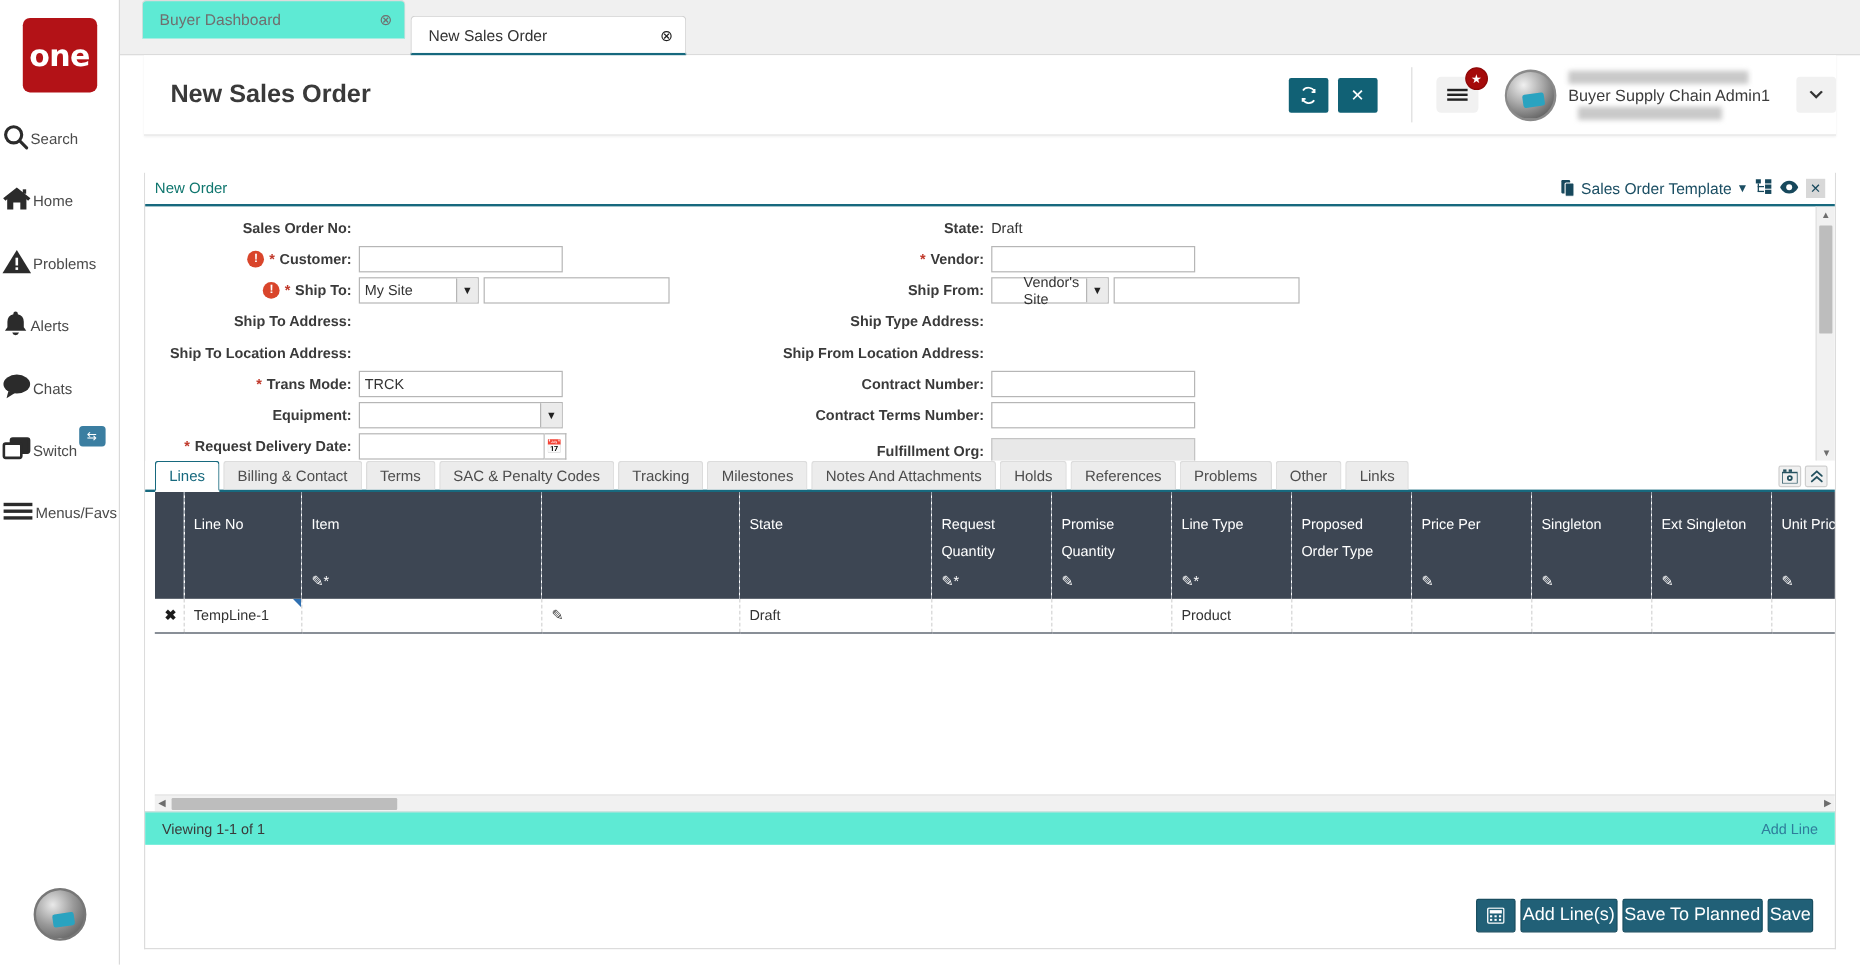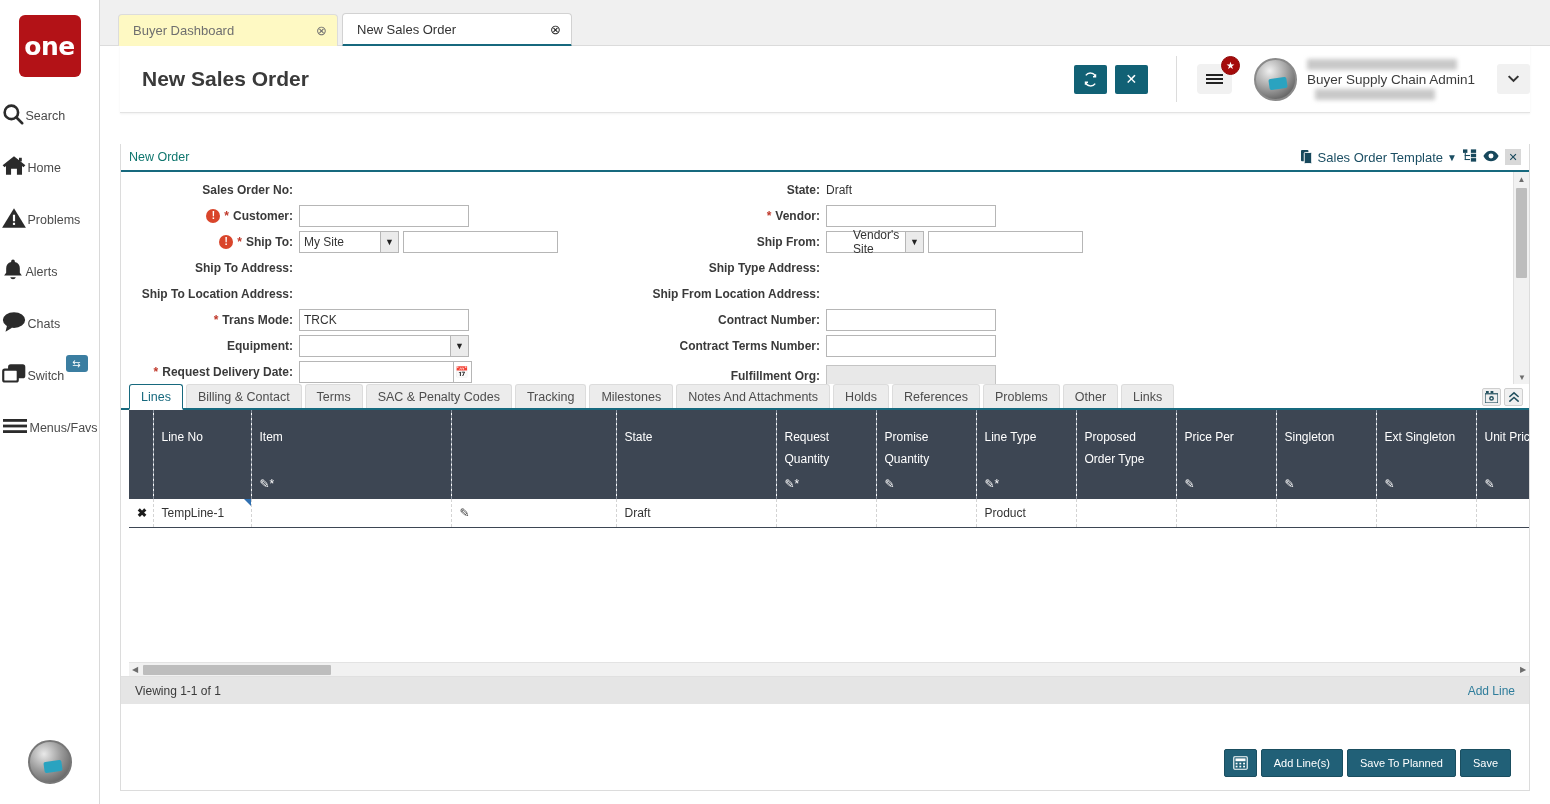--- a/index.html
+++ b/index.html
@@ -52,22 +52,22 @@
     position:absolute;left:14px;top:19px;width:18px;height:11px;background:#2aa3c0;
     transform:rotate(-8deg); border-radius:2px;
   }
 
   
   #tabstrip {
     position:absolute; left:100px; top:0; width:1450px; height:46px;
     background:#f0f0f0; border-bottom:1px solid #dcdcdc;
   }
   .btab {
-    position:absolute; top:14px; height:32px;
-    background:#fef9c3; border:1px solid #dcdcdc; border-bottom:none;
+    position:absolute; top:0; height:32px;
+    background:#5eead4; border:1px solid #dcdcdc; border-bottom:none;
     border-radius:4px 4px 0 0;
     display:flex; align-items:center; padding:0 10px 0 14px;
     cursor:pointer;
   }
   .btab .t-lbl{ font-size:13px; color:#6f6f6f; white-space:nowrap;}
   .btab .t-close{ margin-left:auto; padding-left:18px; color:#6f6f6f; font-size:13px; }
   .btab.active { background:#fff; border-color:#d2d2d2; border-bottom:3px solid #17697e; height:34px; top:13px;}
   .btab.active .t-lbl{ color:#333; }
   .btab.active .t-close{ color:#1b1b1b; }
 
@@ -226,33 +226,33 @@
     position:absolute; left:8px; bottom:0; width:1400px; height:14px;
     background:#f1f1f1; border-top:1px solid #e3e3e3;
     display:flex; align-items:center;
   }
   #hscroll .ha{ width:12px;text-align:center;font-size:8px;color:#6d6d6d; }
   #hscroll .hthumb{ width:188px;height:10px;background:#bdbdbd;border-radius:1px;margin-left:2px;}
   #hscroll .hb{ margin-left:auto;width:12px;text-align:center;font-size:8px;color:#6d6d6d;}
 
   
   #status{
-    position:relative;height:28px;border-top:1px solid #e0e0e0;background:#e5e5e5;
+    position:relative;height:28px;border-top:1px solid #e0e0e0;background:#5eead4;
     display:flex;align-items:center;padding:10px 14px;
   }
   #status .vtext{ font-size:12px;color:#3a3a3a; }
   #status .addline{ margin-left:auto;font-size:12px;color:#2f7d9b;cursor:pointer;}
   #footer{
     position:absolute;left:120px;top:735px;width:1410px;height:56px;background:#fff;
     border:1px solid #dcdcdc;border-top:none;
     display:flex;align-items:center;justify-content:flex-end;padding-right:18px;gap:4px;
   }
   .fbtn{
     height:28px;background:#216077;color:#fff;border:1px solid #1a4e60;border-radius:2px;
-    font-size:11px;padding:0 12px;cursor:pointer;display:flex;align-items:center;
+    font-size:15px;padding:0 1px;cursor:pointer;display:flex;align-items:center;
     font-family:"Liberation Sans",sans-serif;
   }
   .fbtn.icn{ padding:0 8px;font-size:13px;}
 </style>
 </head>
 <body>
 
 <div id="app">
 
   <div id="rail">

